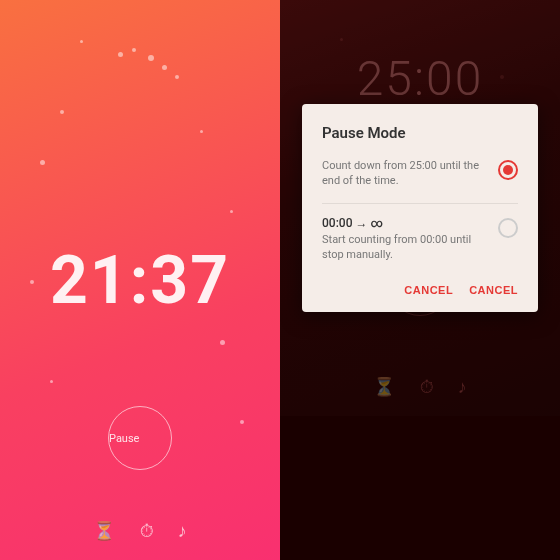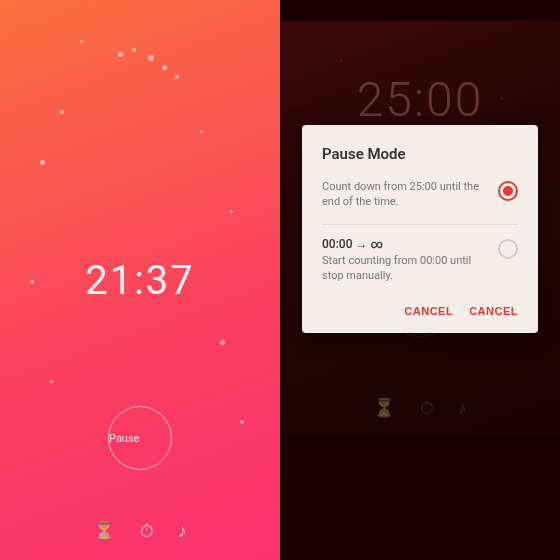--- a/index.html
+++ b/index.html
@@ -19,23 +19,23 @@
       background: linear-gradient(160deg, #f97040 0%, #f94060 60%, #f93070 100%);
       position: relative;
       display: flex;
       flex-direction: column;
       align-items: center;
       justify-content: center;
       overflow: hidden;
     }
 
     .clock-time {
-      font-size: 40px;
+      font-size: 66px;
       color: rgba(255,255,255,0.92);
-      font-weight: 400;
+      font-weight: 700;
       letter-spacing: 2px;
     }
 
     .pause-btn {
       position: absolute;
       bottom: 90px;
       left: 50%;
       transform: translateX(-50%);
       width: 64px;
       height: 64px;
@@ -76,21 +76,20 @@
     .right-panel {
       width: 280px;
       height: 416px;
       background: linear-gradient(160deg, #5a1010 0%, #3a0808 40%, #2a0505 100%);
       position: relative;
       display: flex;
       flex-direction: column;
       align-items: center;
       justify-content: flex-start;
       overflow: hidden;
-      margin-top: 21px;
     }
 
     .right-clock-time {
       font-size: 48px;
       color: rgba(180,100,100,0.8);
       font-weight: 300;
       letter-spacing: 2px;
       margin-top: 50px;
     }
 

